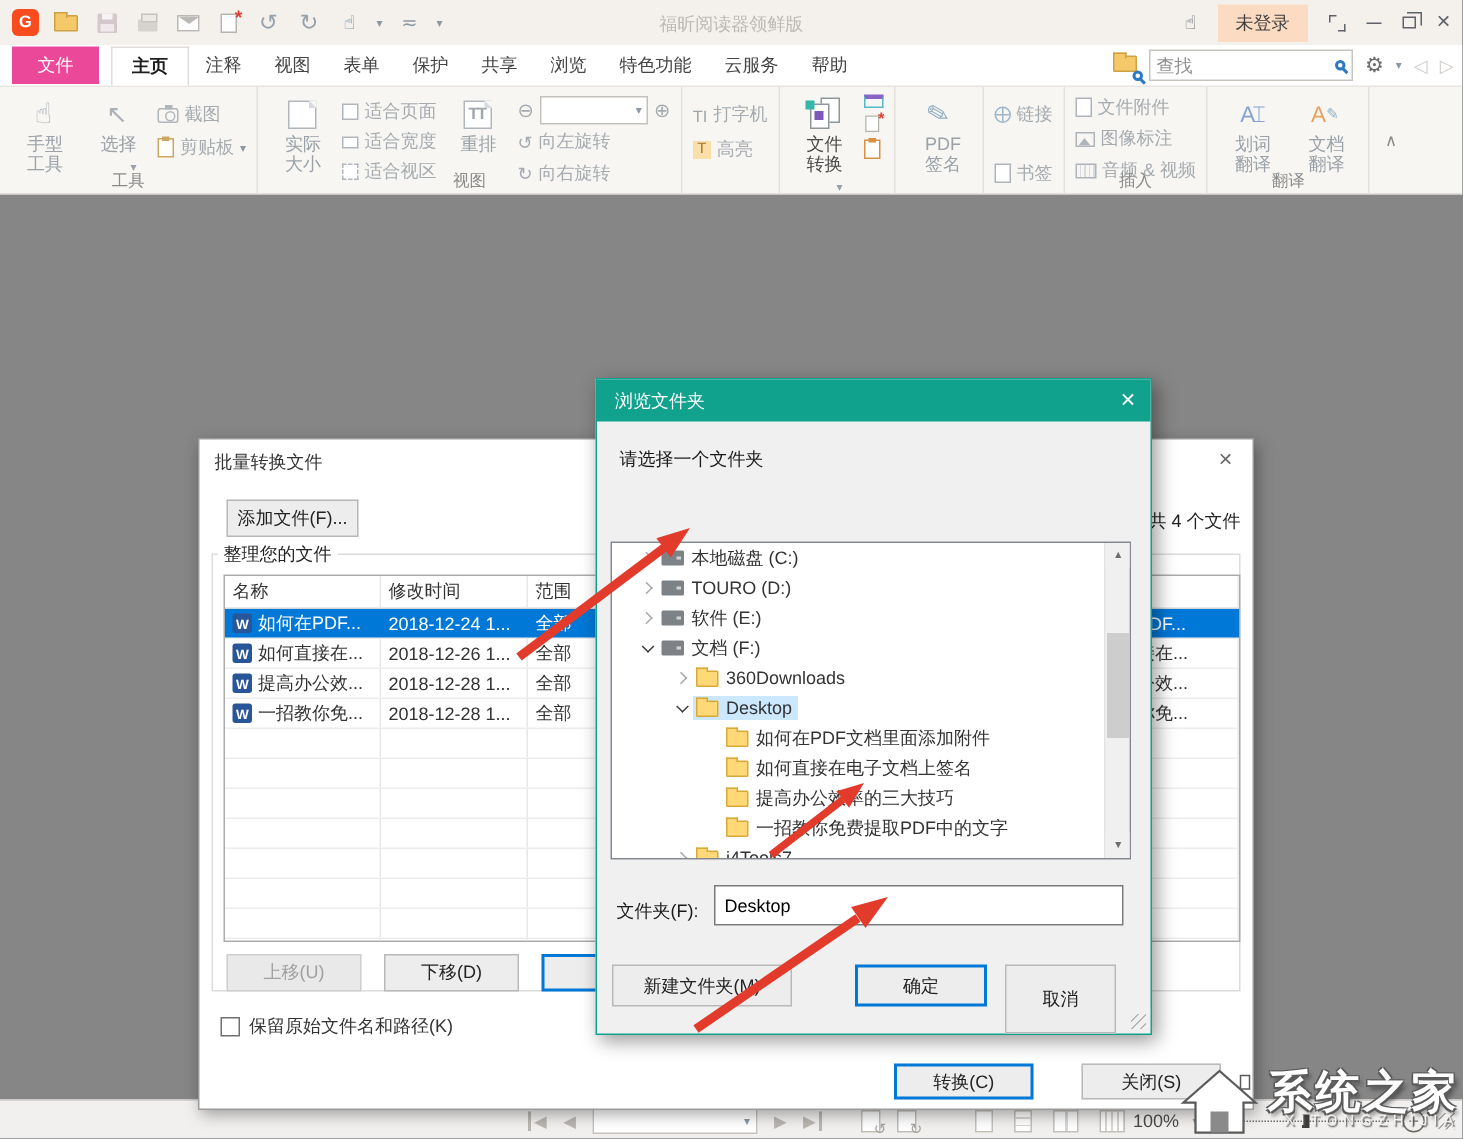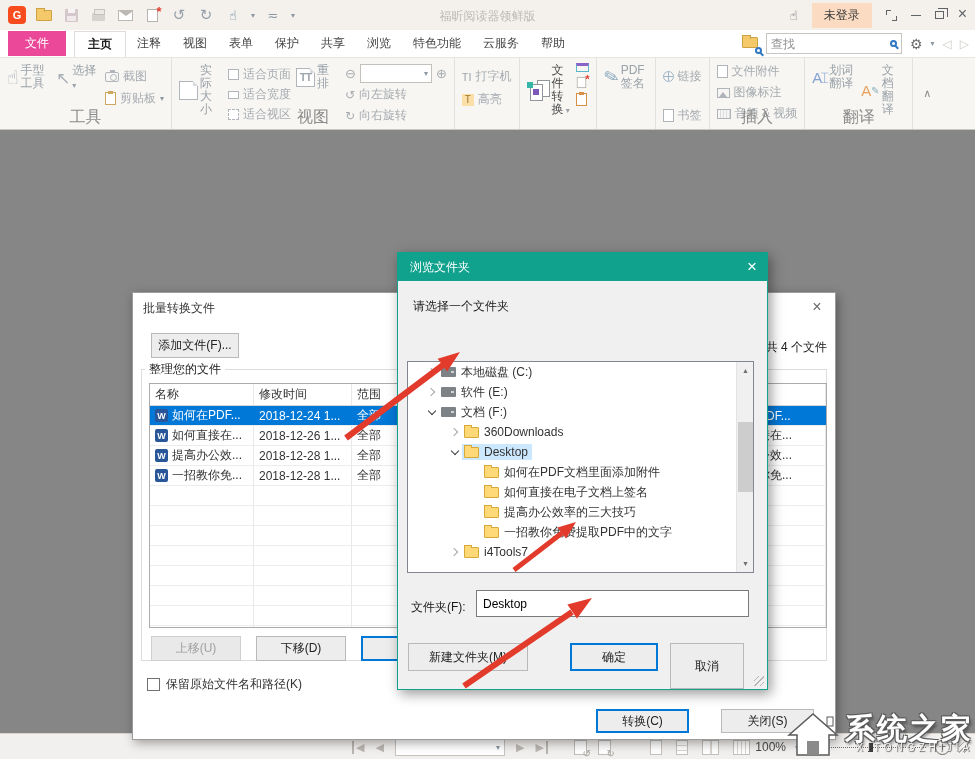--- a/index.html
+++ b/index.html
@@ -52,22 +52,22 @@
   .mag::after{content:"";position:absolute;width:5px;height:2px;background:#2f78c4;right:-4px;bottom:-3px;transform:rotate(45deg)}
   .findbox{width:136px;height:21px;border:1px solid #c8c5c1;background:#fff;display:flex;align-items:center;padding:0 4px}
   .findbox input{border:none;outline:none;flex:1;font-size:12px;width:100px;font-family:inherit}
   .findbox input::placeholder{color:#8f8f8f}
   .gear::before{content:"⚙";font-size:14px;color:#6a6a6a}
   .navarr{color:#cfccc8;font-size:12px}
 
   
   .ribbon{position:absolute;top:58px;left:0;right:0;height:72px;background:#f7f6f3;border-bottom:1px solid #cbc8c4;display:flex;align-items:stretch}
   .rgroup{position:relative;display:flex;align-items:flex-start;padding:3px 7px 14px 7px;border-right:1px solid #e4e1dd;gap:5px}
-  .gname{position:absolute;bottom:1px;left:0;right:0;text-align:center;font-size:16px;color:#8b8b8b}
-  .rbig{width:44px;display:flex;flex-direction:row;align-items:center;gap:2px;padding-top:3px;color:#9aa1a8;font-size:12px;line-height:13px;text-align:left}
+  .gname{position:absolute;bottom:1px;left:0;right:0;text-align:center;font-size:11px;color:#8b8b8b}
+  .rbig{width:44px;display:flex;flex-direction:column;align-items:center;gap:2px;padding-top:3px;color:#9aa1a8;font-size:12px;line-height:13px;text-align:right}
   .rbig .lbl{width:26px}
   .rbig .lbl.wide{width:30px}
   .lbl.caretafter::after{content:" ▾";font-size:8px;color:#9aa1a8}
   .rcol{display:flex;flex-direction:column;justify-content:flex-start}
   .rsm{display:flex;align-items:center;gap:4px;height:19px;font-size:12px;color:#a6abb0;white-space:nowrap}
   .bigico{height:24px;display:flex;align-items:center;justify-content:center}
   .g-hand2::before{content:"☝";font-size:19px;color:#aab0b6}
   .g-sel::before{content:"↖";font-size:17px;color:#aab0b6}
   .cam{width:14px;height:10px;border:1px solid #b0b6bb;border-radius:2px;position:relative;display:inline-block}
   .cam::before{content:"";position:absolute;top:-3px;left:4px;width:5px;height:3px;background:#b0b6bb}
@@ -564,20 +564,27 @@
         <span class="exp" data-state="collapsed"></span>
         <span class="ti">
             <span class="drv win"></span>
             <span>本地磁盘 (C:)</span>
           </span>
       </div>
       <div class="trow lv0">
         <span class="exp" data-state="collapsed"></span>
         <span class="ti">
             <span class="drv"></span>
+            <span>TOURO (D:)</span>
+          </span>
+      </div>
+      <div class="trow lv0">
+        <span class="exp" data-state="collapsed"></span>
+        <span class="ti">
+            <span class="drv"></span>
             <span>软件 (E:)</span>
           </span>
       </div>
       <div class="trow lv0">
         <span class="exp" data-state="expanded"></span>
         <span class="ti">
             <span class="drv"></span>
             <span>文档 (F:)</span>
           </span>
       </div>

